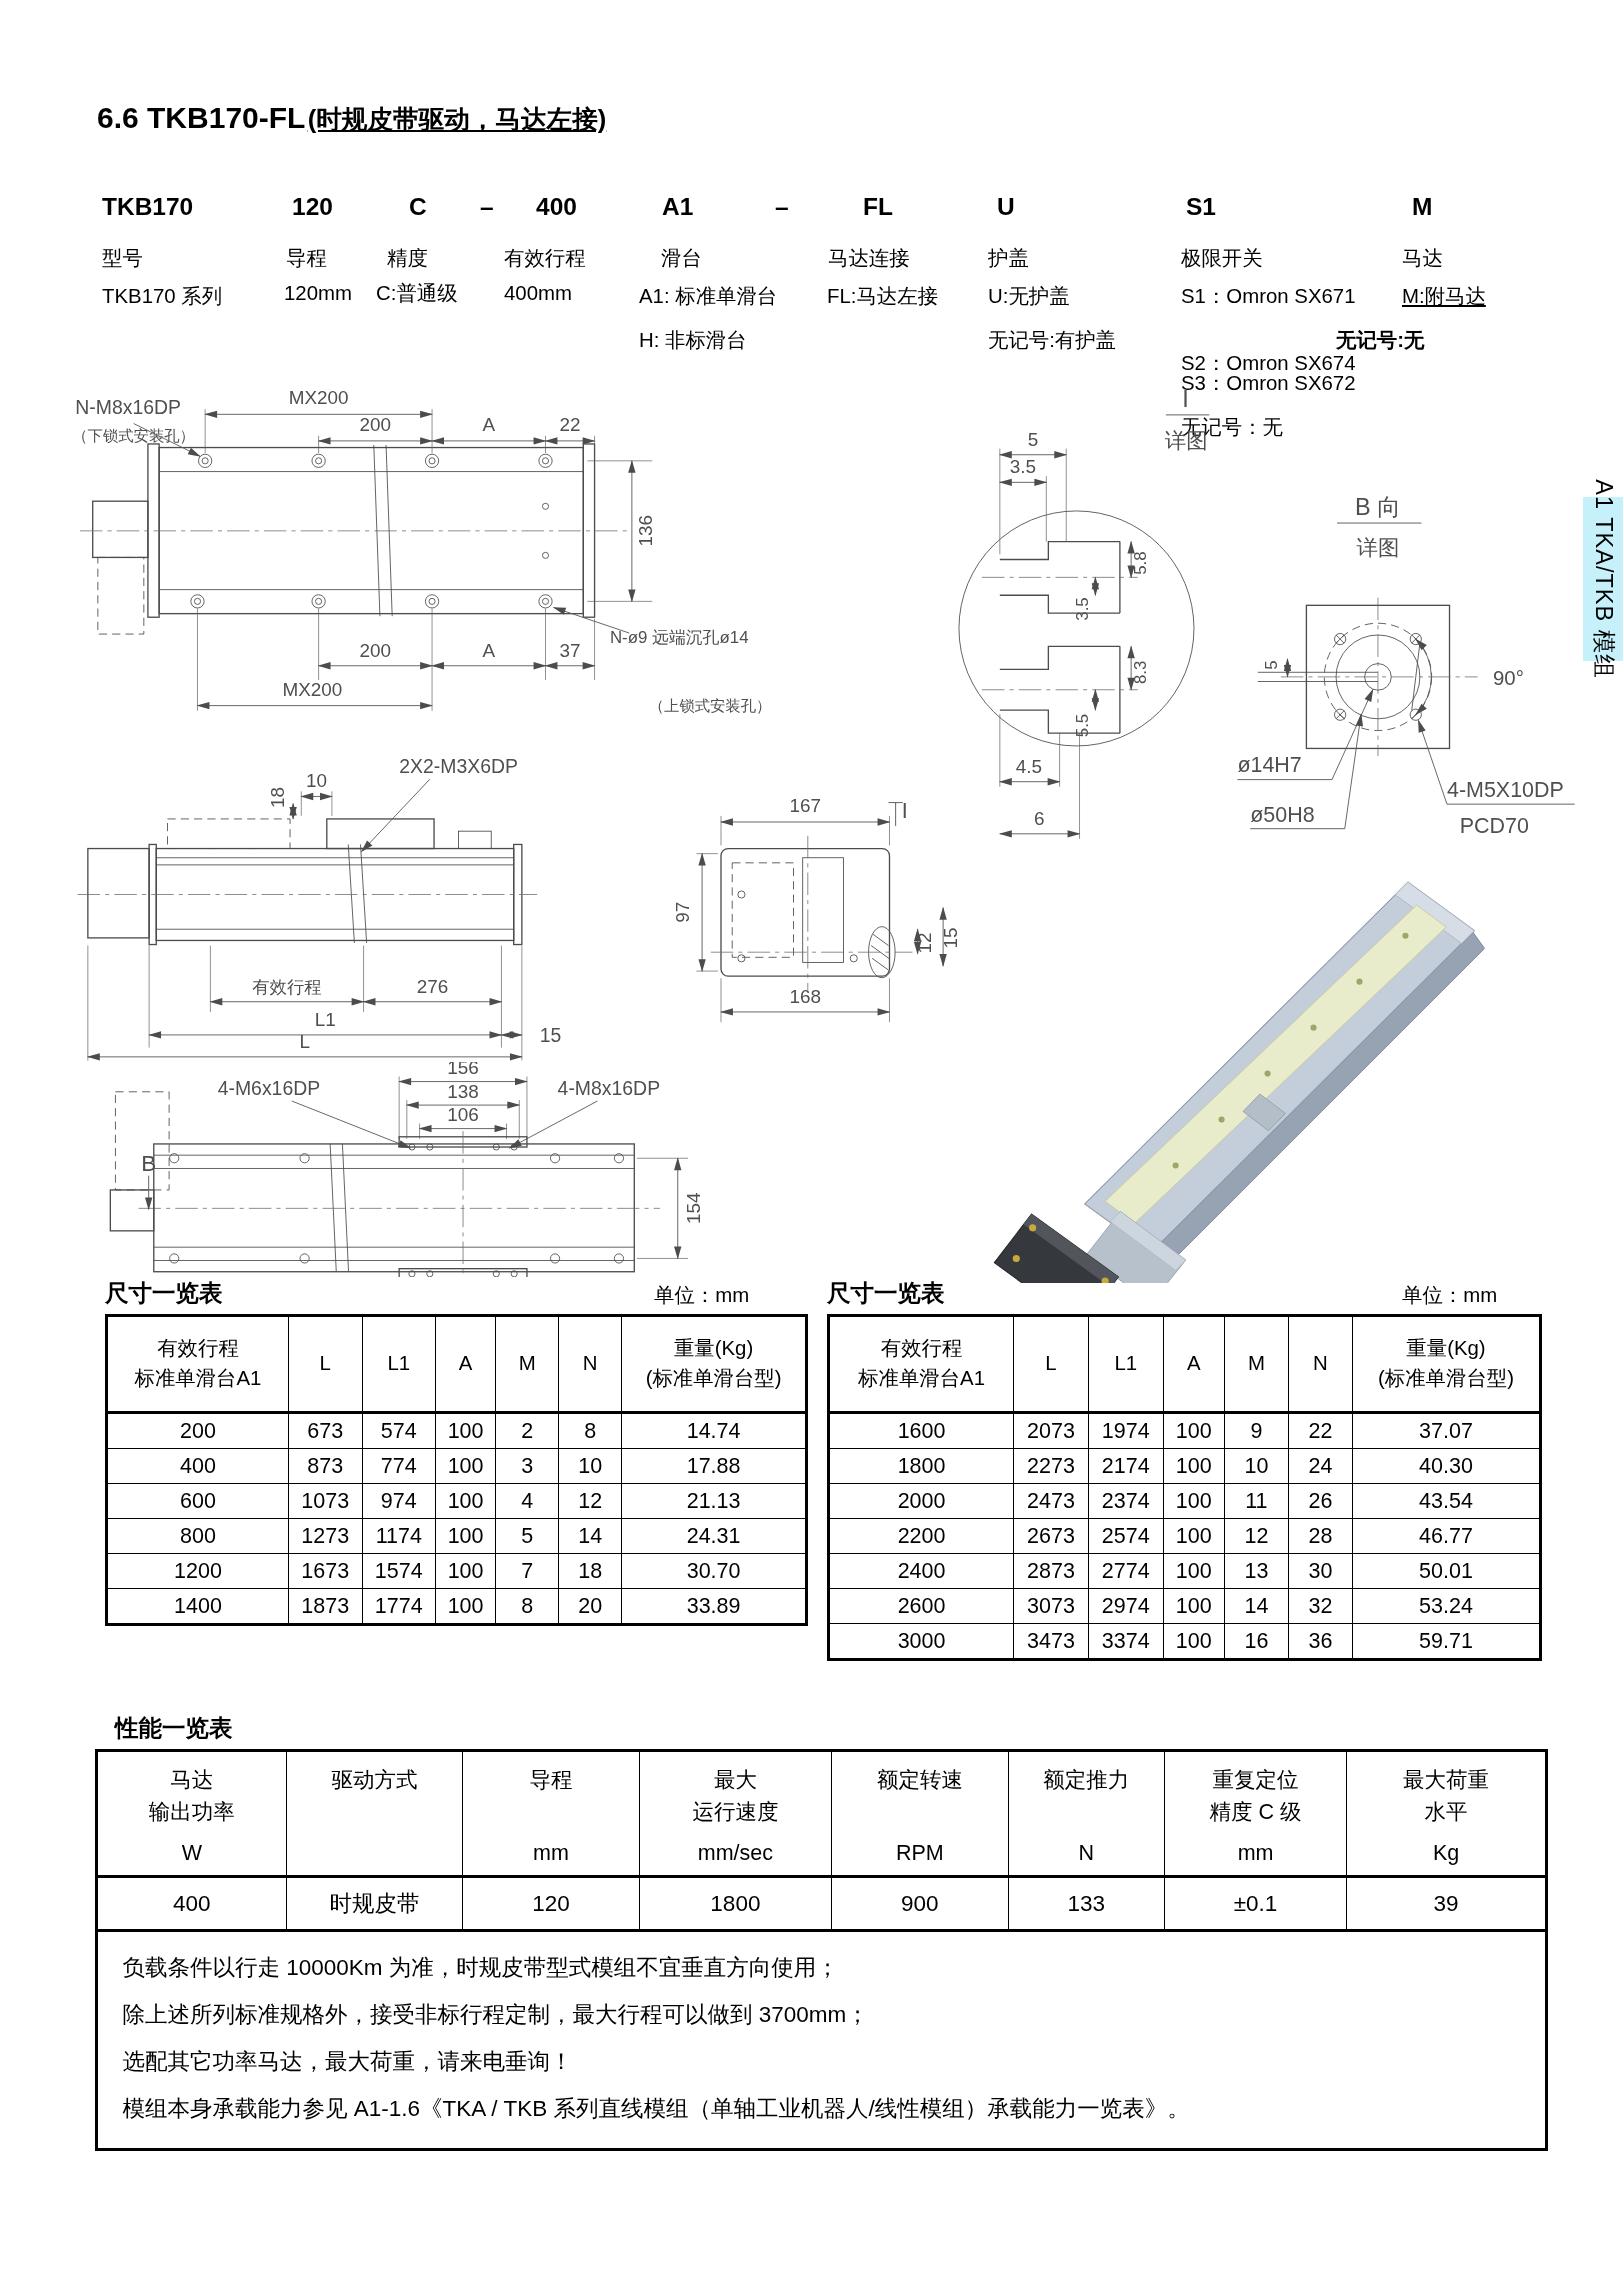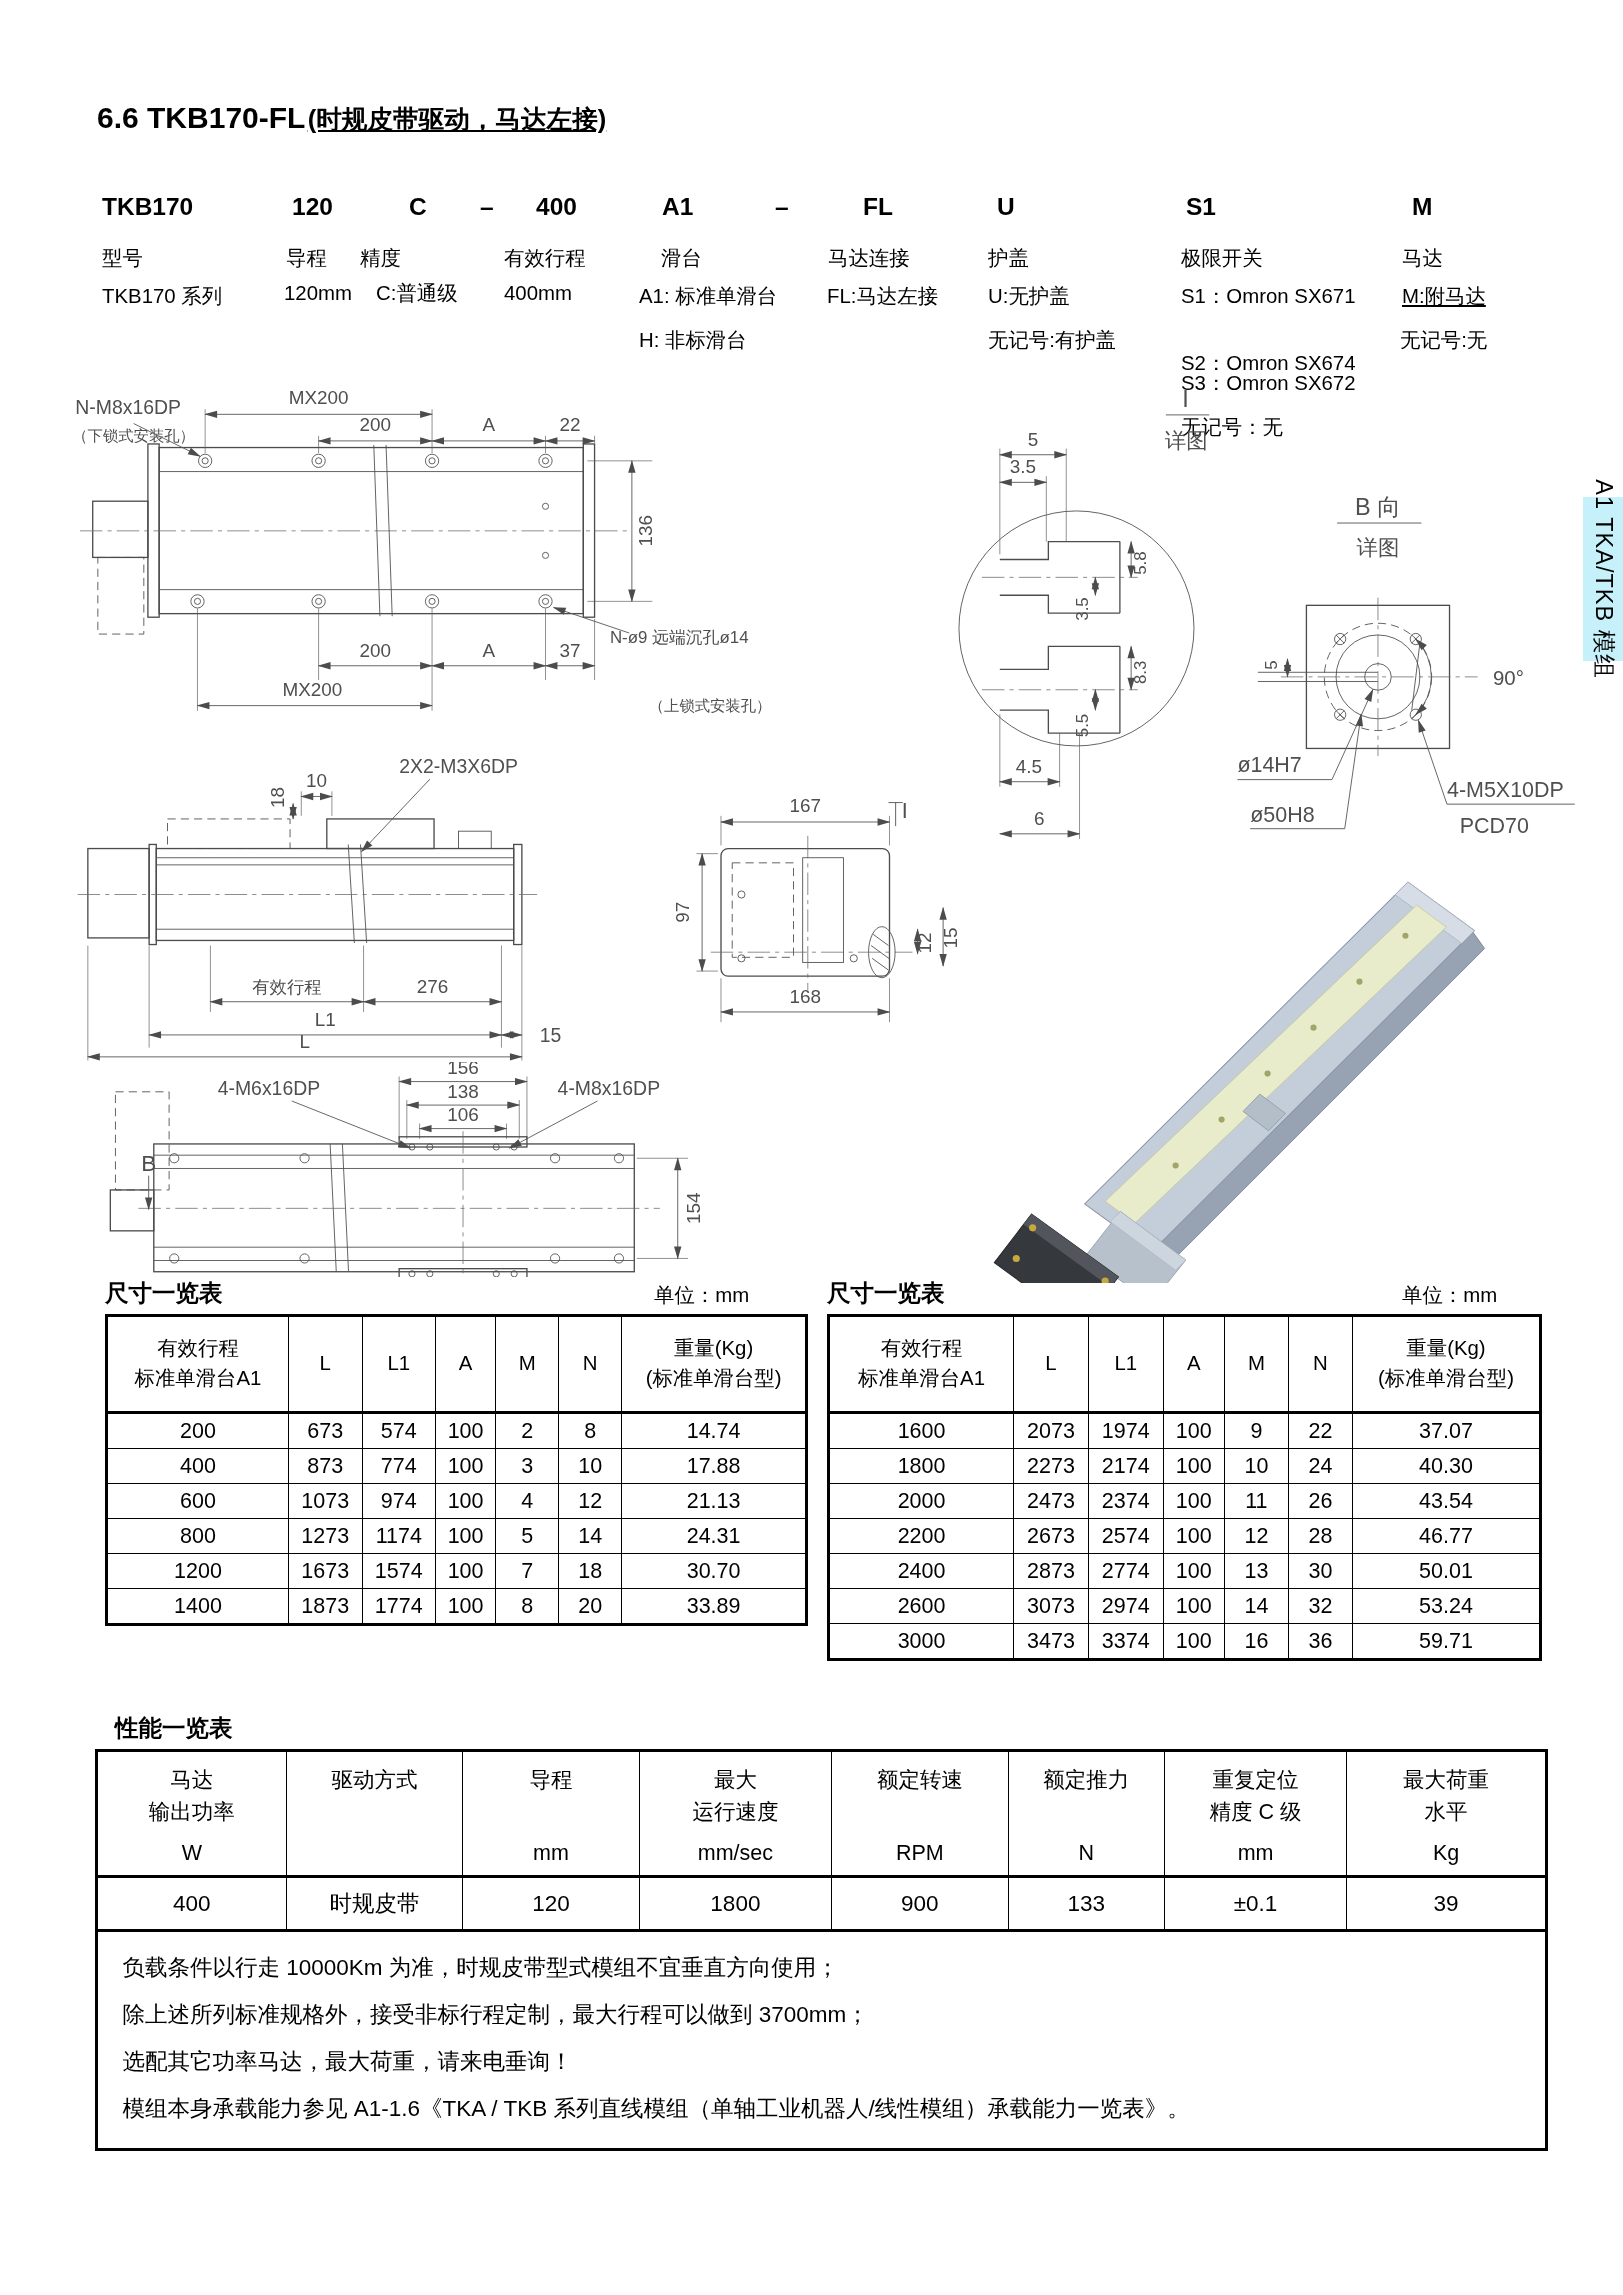--- a/index.html
+++ b/index.html
@@ -69,21 +69,21 @@
     <span class="code" style="left:1412px;top:193px;">M</span>
   </div>
 
   <div>
     <span class="olabel" style="left:102px;top:244px;">型号</span>
     <span class="oval" style="left:102px;top:282px;">TKB170 系列</span>
 
     <span class="olabel" style="left:286px;top:244px;">导程</span>
     <span class="oval" style="left:284px;top:282px;">120mm</span>
 
-    <span class="olabel" style="left:360px;top:244px;font-family:Liberation Mono, monospace;">精度</span>
+    <span class="olabel" style="left:387px;top:244px;font-family:Liberation Mono, monospace;">精度</span>
     <span class="oval" style="left:376px;top:279px;">C:普通级</span>
 
     <span class="olabel" style="left:504px;top:244px;">有效行程</span>
     <span class="oval" style="left:504px;top:282px;">400mm</span>
 
     <span class="olabel" style="left:661px;top:244px;">滑台</span>
     <span class="oval" style="left:639px;top:282px;">A1: 标准单滑台</span>
     <span class="oval" style="left:639px;top:326px;">H: 非标滑台</span>
 
     <span class="olabel" style="left:828px;top:244px;">马达连接</span>
@@ -94,21 +94,21 @@
     <span class="oval" style="left:988px;top:326px;">无记号:有护盖</span>
 
     <span class="olabel" style="left:1181px;top:244px;">极限开关</span>
     <span class="oval" style="left:1181px;top:282px;">S1：Omron SX671</span>
     <span class="oval" style="left:1181px;top:326px;margin-top:23px;">S2：Omron SX674</span>
     <span class="oval" style="left:1181px;top:369px;">S3：Omron SX672</span>
     <span class="oval" style="left:1181px;top:413px;">无记号：无</span>
 
     <span class="olabel" style="left:1402px;top:244px;">马达</span>
     <span class="oval" style="left:1402px;top:282px;text-decoration:underline;">M:附马达</span>
-    <span class="oval" style="left:1400px;top:326px;">无记号:无</span>
+    <span class="oval" style="left:1336px;top:326px;font-weight:bold;">无记号:无</span>
   </div>
 
   <div class="sidetab">
     <span>A1 TKA/TKB 模组</span>
   </div>
 
   <svg class="abs" style="left:72px;top:353px;" width="900" height="370" viewBox="0 0 1760 724">
     <defs>
       <marker id="arr" markerWidth="16" markerHeight="12" refX="14" refY="5" viewBox="0 0 16 10" orient="auto-start-reverse">
         <path d="M1,1 L15,5 L1,9 Z" fill="#4c4c4c"></path>

